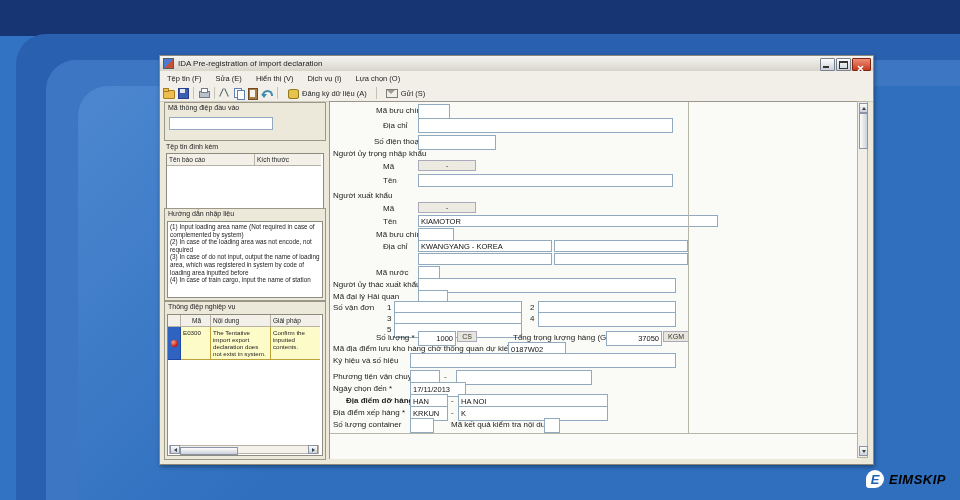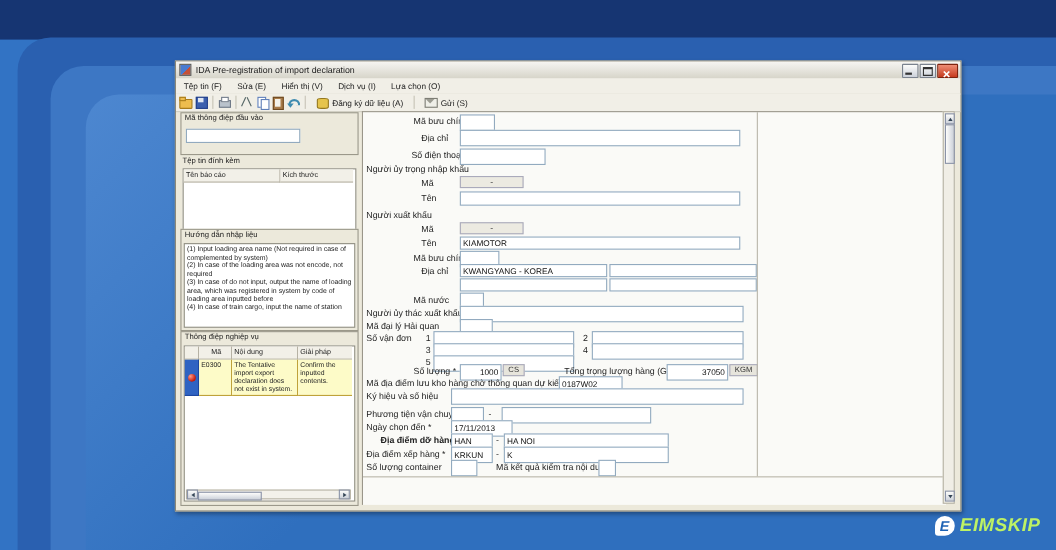--- a/index.html
+++ b/index.html
@@ -8,21 +8,21 @@
   
   .bg-top{position:absolute;left:0;top:0;width:960px;height:36px;background:#163572;}
   .bg-b1{position:absolute;left:16px;top:34px;right:0;bottom:0;background:#2a60b0;border-top-left-radius:30px;}
   .bg-b2{position:absolute;left:46px;top:60px;right:0;bottom:0;background:#3d77c4;border-top-left-radius:30px;}
   .bg-b3{position:absolute;left:78px;top:86px;right:0;bottom:0;background:linear-gradient(135deg,#4d87d0,#2f6fbe 45%);border-top-left-radius:30px;}
 
   
   #logo{position:absolute;right:14px;bottom:12px;display:flex;align-items:center;gap:5px;}
   .logo-e{width:18px;height:18px;background:#fff;border-radius:9px 9px 9px 3px;display:flex;align-items:center;justify-content:center;
           color:#1d62b4;font-weight:bold;font-style:italic;font-size:13px;}
-  .logo-txt{color:#bef264;font-weight:bold;font-style:italic;font-size:17px;letter-spacing:.5px;}
+  .logo-txt{color:#000000;font-weight:bold;font-style:italic;font-size:13px;letter-spacing:.5px;}
 
   
   #win{position:absolute;left:123px;top:55px;width:713px;height:408px;background:#ece9db;border:1px solid #8b8878;box-shadow:1px 2px 4px rgba(0,0,0,.35);margin-left:36px;}
   #titlebar{position:absolute;left:0;top:0;right:0;height:15px;background:linear-gradient(#f6f5f2,#d7d5ca);border-bottom:1px solid #b3b0a3;display:flex;align-items:center;padding:0 3px;}
   .app-icon{width:9px;height:9px;background:linear-gradient(135deg,#4a7bd0 55%,#c45038 55%);border:1px solid #5a5a5a;margin-right:4px;}
   #title-text{font-size:8px;color:#1c1c1c;white-space:nowrap;}
   #win-controls{position:absolute;right:2px;top:2px;display:flex;gap:1px;}
   .wbtn{width:13px;height:11px;background:linear-gradient(#fdfdfb,#ccd1da);border:1px solid #7a828e;border-radius:1px;position:relative;}
   .wbtn.close{width:17px;background:linear-gradient(#ef8e76,#c63a1e);border-color:#7e2410;}
   .glyph-min{position:absolute;left:2px;bottom:2px;width:6px;height:2px;background:#333;}
@@ -223,21 +223,21 @@
 
       <span class="lbl" style="left:53px;top:74px;">Tên</span>
       <input class="inp" style="left: 88px; top: 72px; width: 255px; height: 13px;" value="">
 
       <span class="sect" style="left:3px;top:89px;">Người xuất khẩu</span>
 
       <span class="lbl" style="left:53px;top:102px;">Mã</span>
       <div class="combo" style="left:88px;top:100px;width:58px;">-</div>
 
       <span class="lbl" style="left:53px;top:115px;">Tên</span>
-      <input class="inp" style="left: 88px; top: 113px; width: 255px; height: 12px;" value="KIAMOTOR">
+      <input class="inp" style="left: 88px; top: 113px; width: 300px; height: 12px;" value="KIAMOTOR">
 
       <span class="lbl" style="left:46px;top:128px;">Mã bưu chính</span>
       <input class="inp" style="left: 88px; top: 126px; width: 36px;" value="">
 
       <span class="lbl" style="left:53px;top:140px;">Địa chỉ</span>
       <input class="inp" style="left: 88px; top: 138px; width: 134px; height: 12px;" value="KWANGYANG - KOREA">
       <input class="inp" style="left: 224px; top: 138px; width: 134px; height: 12px;" value="">
       <input class="inp" style="left: 88px; top: 151px; width: 134px; height: 12px;" value="">
       <input class="inp" style="left: 224px; top: 151px; width: 134px; height: 12px;" value="">
 

